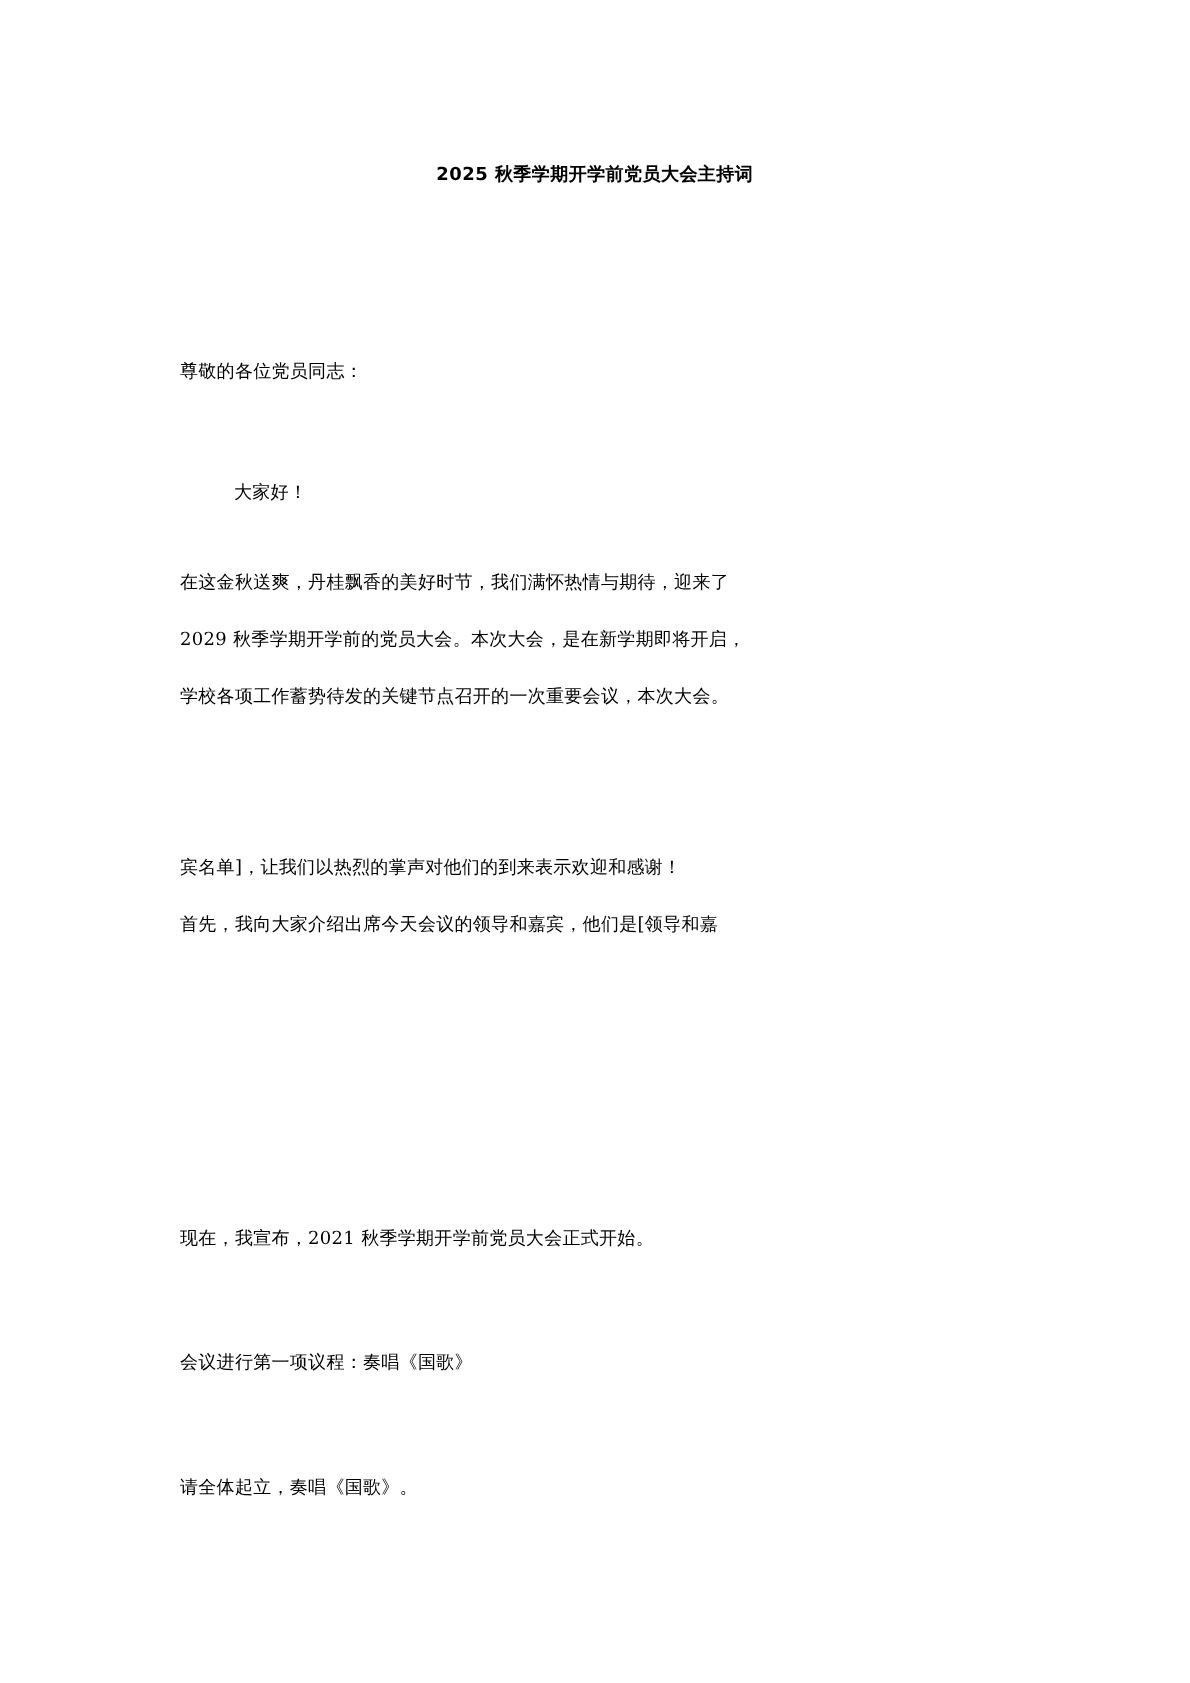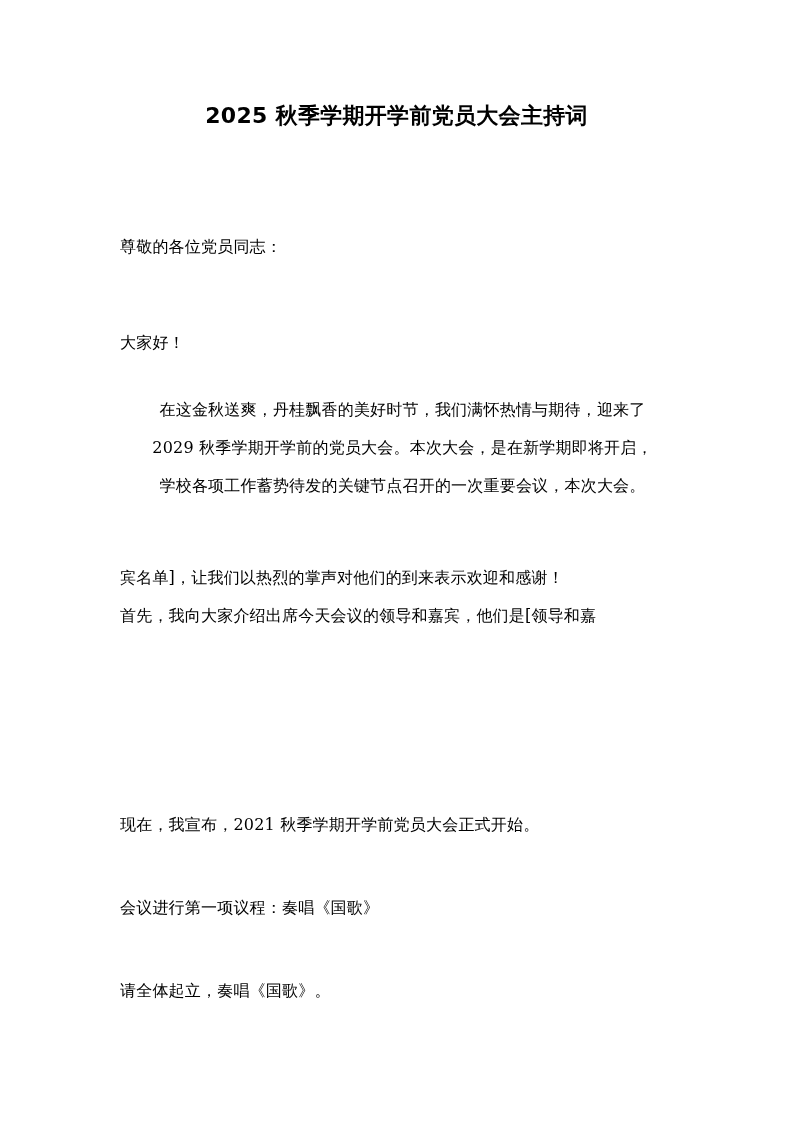--- a/index.html
+++ b/index.html
@@ -23,54 +23,54 @@
       background: #ffffff;
     }
     .title {
       position: absolute;
       top: 104px;
       left: 0;
       width: 793px;
       text-align: center;
       font-family: "DejaVu Sans", "Liberation Sans", sans-serif;
       font-weight: bold;
-      font-size: 22px;
+      font-size: 12px;
       line-height: 24px;
       letter-spacing: 0.3px;
     }
     .para {
       position: absolute;
       left: 120px;
       width: 565px;
-      font-size: 16px;
+      font-size: 12px;
       line-height: 38px;
       white-space: nowrap;
       letter-spacing: 0.2px;
     }
     .para .line {
       display: block;
       height: 38px;
     }
   </style>
 </head>
 <body>
 
 <div class="page">
 
   <div class="title">2025 秋季学期开学前党员大会主持词</div>
 
   <div class="para" style="top:228px;">
     <span class="line">尊敬的各位党员同志：</span>
   </div>
 
-  <div class="para" style="top:324px;">
+  <div class="para" style="top:309px;margin-left:36px;">
     <span class="line">大家好！</span>
   </div>
 
-  <div class="para" style="top:391px;text-align:center;">
+  <div class="para" style="top:369px;">
     <span class="line">在这金秋送爽，丹桂飘香的美好时节，我们满怀热情与期待，迎来了</span>
     <span class="line">2029 秋季学期开学前的党员大会。本次大会，是在新学期即将开启，</span>
     <span class="line">学校各项工作蓄势待发的关键节点召开的一次重要会议，本次大会。</span>
   </div>
 
   <div class="para" style="top:559px;">
     <span class="line">宾名单]，让我们以热烈的掌声对他们的到来表示欢迎和感谢！</span>
     <span class="line">首先，我向大家介绍出席今天会议的领导和嘉宾，他们是[领导和嘉</span>
   </div>
 

